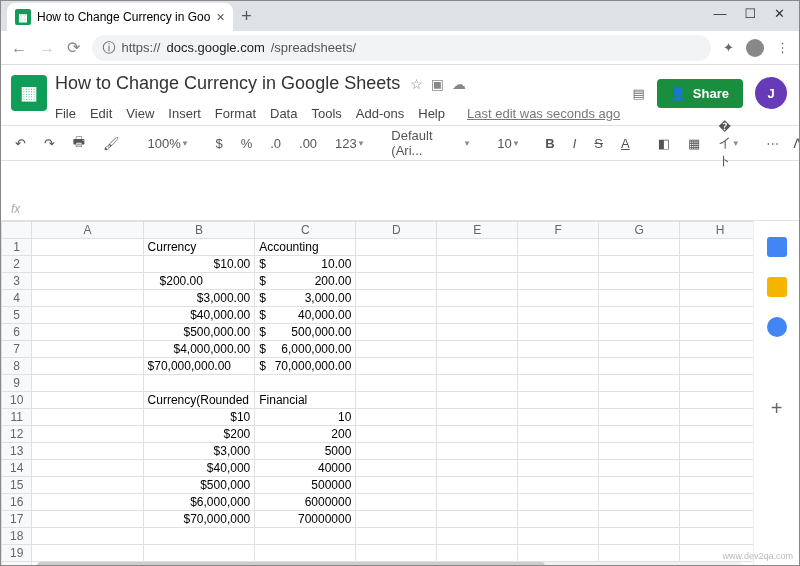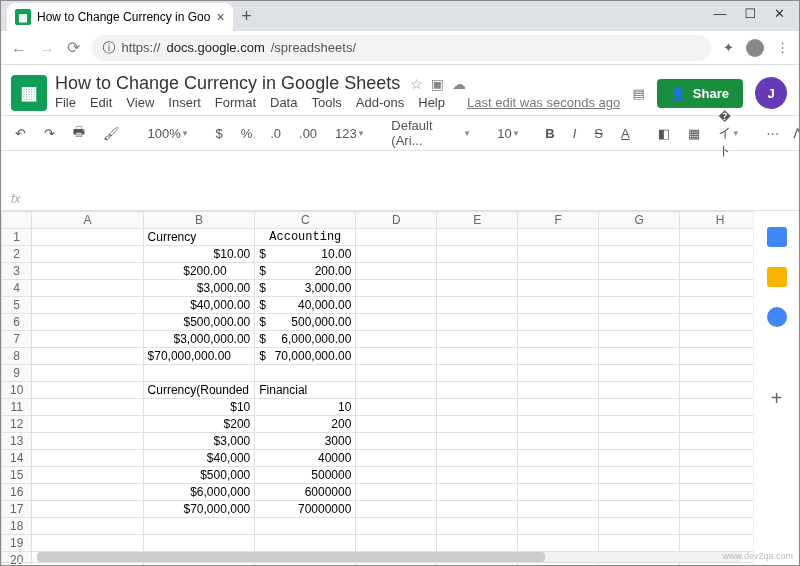--- a/index.html
+++ b/index.html
@@ -13,21 +13,21 @@
 .addrbar { height: 34px; display: flex; align-items: center; padding: 0 10px; gap: 12px; border-bottom: 1px solid #ddd; background: #fff; }
 .addrbar .nav { color: #888; font-size: 16px; }
 .urlbox { flex: 1; display: flex; align-items: center; gap: 6px; background: #f1f3f4; border-radius: 14px; height: 26px; padding: 0 10px; font-size: 13px; color: #555; }
 .urlbox .host { color: #222; }
 .addrright { display: flex; gap: 12px; align-items: center; color: #666; }
 .docheader { display: flex; align-items: flex-start; padding: 6px 12px 0 10px; gap: 8px; }
 .biglogo { width: 36px; height: 36px; background: #0f9d58; color: #fff; font-weight: bold; display: flex; align-items: center; justify-content: center; font-size: 18px; border-radius: 4px; margin-top: 4px; }
 .titlearea { flex: 1; }
 .doctitle { font-size: 18px; color: #333; display: flex; align-items: center; gap: 10px; padding-top: 2px; }
 .doctitle .icons { color: #888; font-size: 14px; display: flex; gap: 8px; }
-.menubar { display: flex; gap: 14px; font-size: 13px; color: #444; margin-top: 1px; align-items: flex-end; }
+.menubar { display: flex; gap: 14px; font-size: 13px; color: #444; margin-top: 12px; align-items: flex-end; }
 .lastedit { text-decoration: underline; color: #777; }
 .hdrright { display: flex; align-items: center; gap: 12px; padding-top: 6px; }
 .sharebtn { background: #1a8e3e; color: #fff; border-radius: 4px; padding: 7px 14px; font-size: 13px; font-weight: bold; display: flex; align-items: center; gap: 6px; }
 .avatar { width: 32px; height: 32px; border-radius: 50%; background: #673ab7; color: #fff; display: flex; align-items: center; justify-content: center; font-weight: bold; }
 .toolbar { height: 36px; border-top: 1px solid #e0e0e0; border-bottom: 1px solid #e0e0e0; display: flex; align-items: center; padding: 0 10px; gap: 10px; color: #555; font-size: 13px; margin-top: 4px; }
 .tsep { width: 1px; height: 20px; background: #ddd; }
 .tbtn { padding: 2px 4px; display: flex; align-items: center; gap: 2px; }
 .dd::after { content: " ▾"; font-size: 9px; color: #888; }
 .fxbar { height: 24px; border-bottom: 1px solid #e0e0e0; display: flex; align-items: center; padding: 0 10px; color: #aaa; font-style: italic; font-size: 12px; margin-top: 36px; }
 .mainarea { display: flex; height: 383px; }
@@ -171,21 +171,21 @@
             <th class="other-col">F</th>
             <th class="other-col">G</th>
             <th class="other-col">H</th>
           </tr>
         </thead>
       <tbody id="gridbody">
           <tr>
             <td class="rowhdr">1</td>
             <td></td>
             <td>Currency</td>
-            <td style="text-align: center; font-family: Liberation Mono, monospace;">Accounting</td>
+            <td style="text-align: left;">Accounting</td>
             <td></td>
             <td></td>
             <td></td>
             <td></td>
             <td></td>
           </tr>
           <tr>
             <td class="rowhdr">2</td>
             <td></td>
             <td style="text-align: right;">$10.00</td>
@@ -197,21 +197,21 @@
             </td>
             <td></td>
             <td></td>
             <td></td>
             <td></td>
             <td></td>
           </tr>
           <tr>
             <td class="rowhdr">3</td>
             <td></td>
-            <td style="text-align: center; padding-left: 16px;">$200.00</td>
+            <td style="text-align: left; padding-left: 16px;">$200.00</td>
             <td>
               <div class="cellC">
                 <span>$</span>
                 <span>200.00</span>
               </div>
             </td>
             <td></td>
             <td></td>
             <td></td>
             <td></td>
@@ -261,21 +261,21 @@
             </td>
             <td></td>
             <td></td>
             <td></td>
             <td></td>
             <td></td>
           </tr>
           <tr>
             <td class="rowhdr">7</td>
             <td></td>
-            <td style="text-align: right;">$3,000,000.00</td>
+            <td style="text-align: right;">$4,000,000.00</td>
             <td>
               <div class="cellC">
                 <span>$</span>
                 <span>6,000,000.00</span>
               </div>
             </td>
             <td></td>
             <td></td>
             <td></td>
             <td></td>
@@ -351,21 +351,21 @@
             <td></td>
             <td></td>
           </tr>
           <tr>
             <td class="rowhdr">13</td>
             <td></td>
             <td style="text-align: right;">$3,000</td>
             <td>
               <div class="cellC">
                 <span></span>
-                <span>3000</span>
+                <span>5000</span>
               </div>
             </td>
             <td></td>
             <td></td>
             <td></td>
             <td></td>
             <td></td>
           </tr>
           <tr>
             <td class="rowhdr">14</td>

